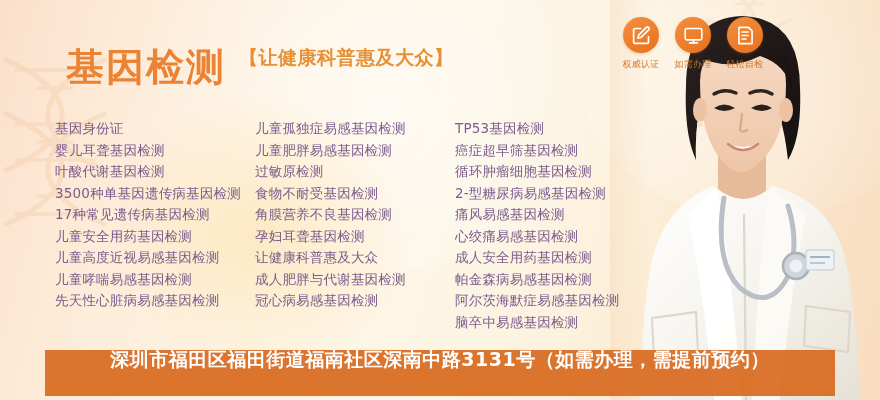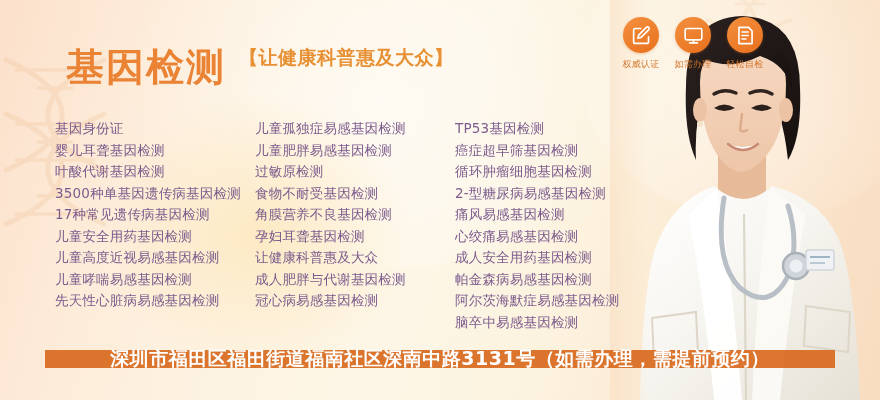--- a/index.html
+++ b/index.html
@@ -149,24 +149,24 @@
     z-index: 4;
     pointer-events: none;
   }
 
   
   #address-bar {
     position: absolute;
     left: 45px;
     top: 350px;
     width: 790px;
-    height: 18px;
+    height: 46px;
     background: rgba(216,106,31,0.93);
     display: flex;
-    align-items: flex-end;
+    align-items: flex-start;
     justify-content: center;
     z-index: 7;
   }
   #address-text {
     font-size: 19px;
     font-weight: bold;
     color: #ffffff;
     letter-spacing: 0.5px;
     line-height: 1;
     white-space: nowrap;

